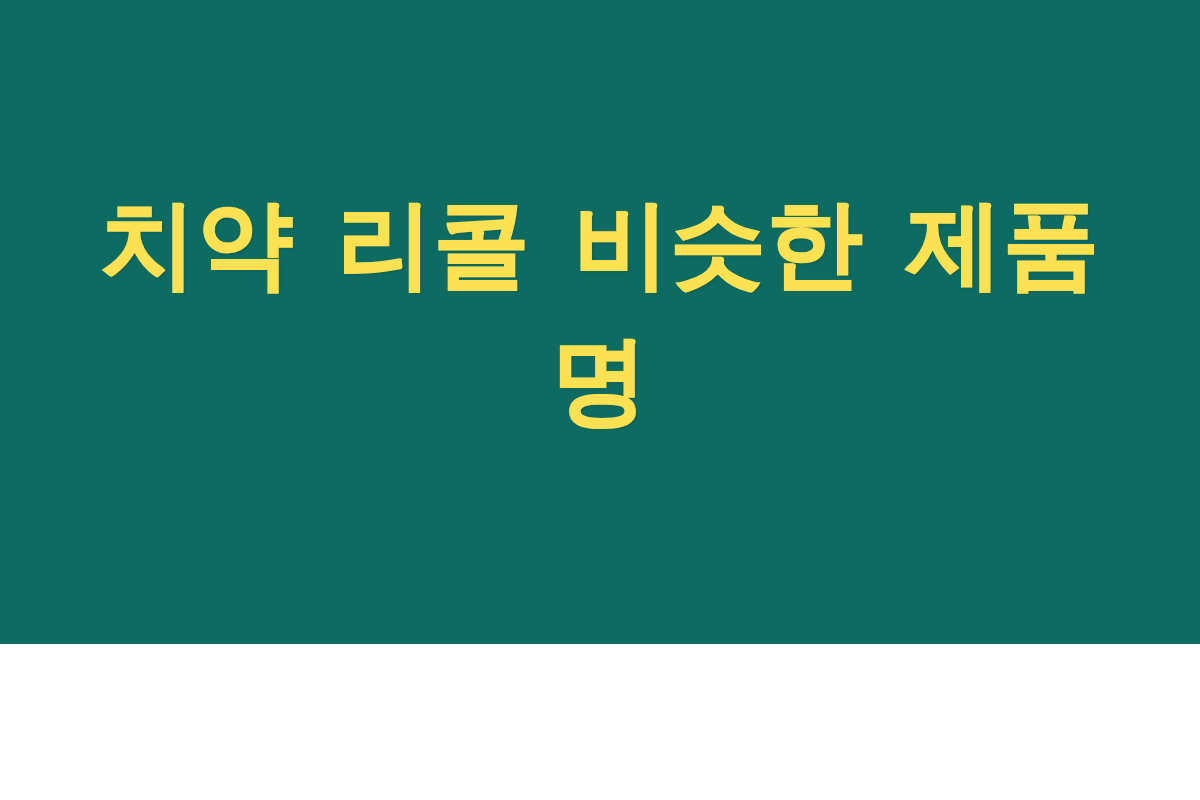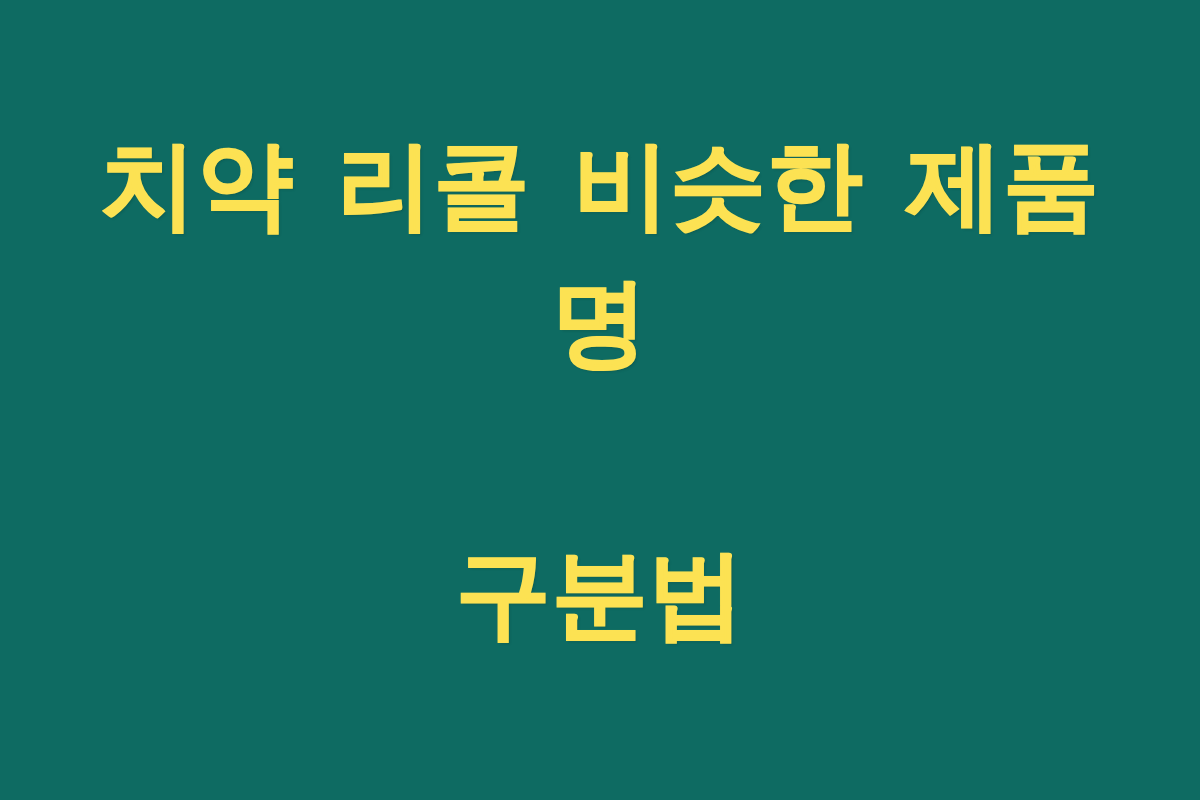--- a/index.html
+++ b/index.html
@@ -13,21 +13,21 @@
     height: 800px;
     overflow: hidden;
     font-family: "DejaVu Sans", "Liberation Sans", sans-serif;
   }
 
   
   .banner {
     position: relative;
     box-sizing: border-box;
     width: 1200px;
-    height: 800px;
+    height: 644px;
     background-color: #0e6b62;
     display: flex;
     align-items: center;
     justify-content: flex-end;
     user-select: none;
   }
 
   
   .headline-block {
     width: 1060px;
@@ -62,17 +62,16 @@
 </style>
 </head>
 <body>
 
 <div class="banner" style="background-color: rgb(14, 107, 98);">
 
   <div class="headline-block">
 
     <h1 class="headline" style="color: rgb(252, 226, 83); -webkit-text-stroke-color: rgb(252, 226, 83);">
       <span class="headline-line">치약 리콜 비슷한 제품명</span>
-      <span class="headline-line">구분법</span>
     </h1>
 
   </div>
 </div>
 
 </body></html>

